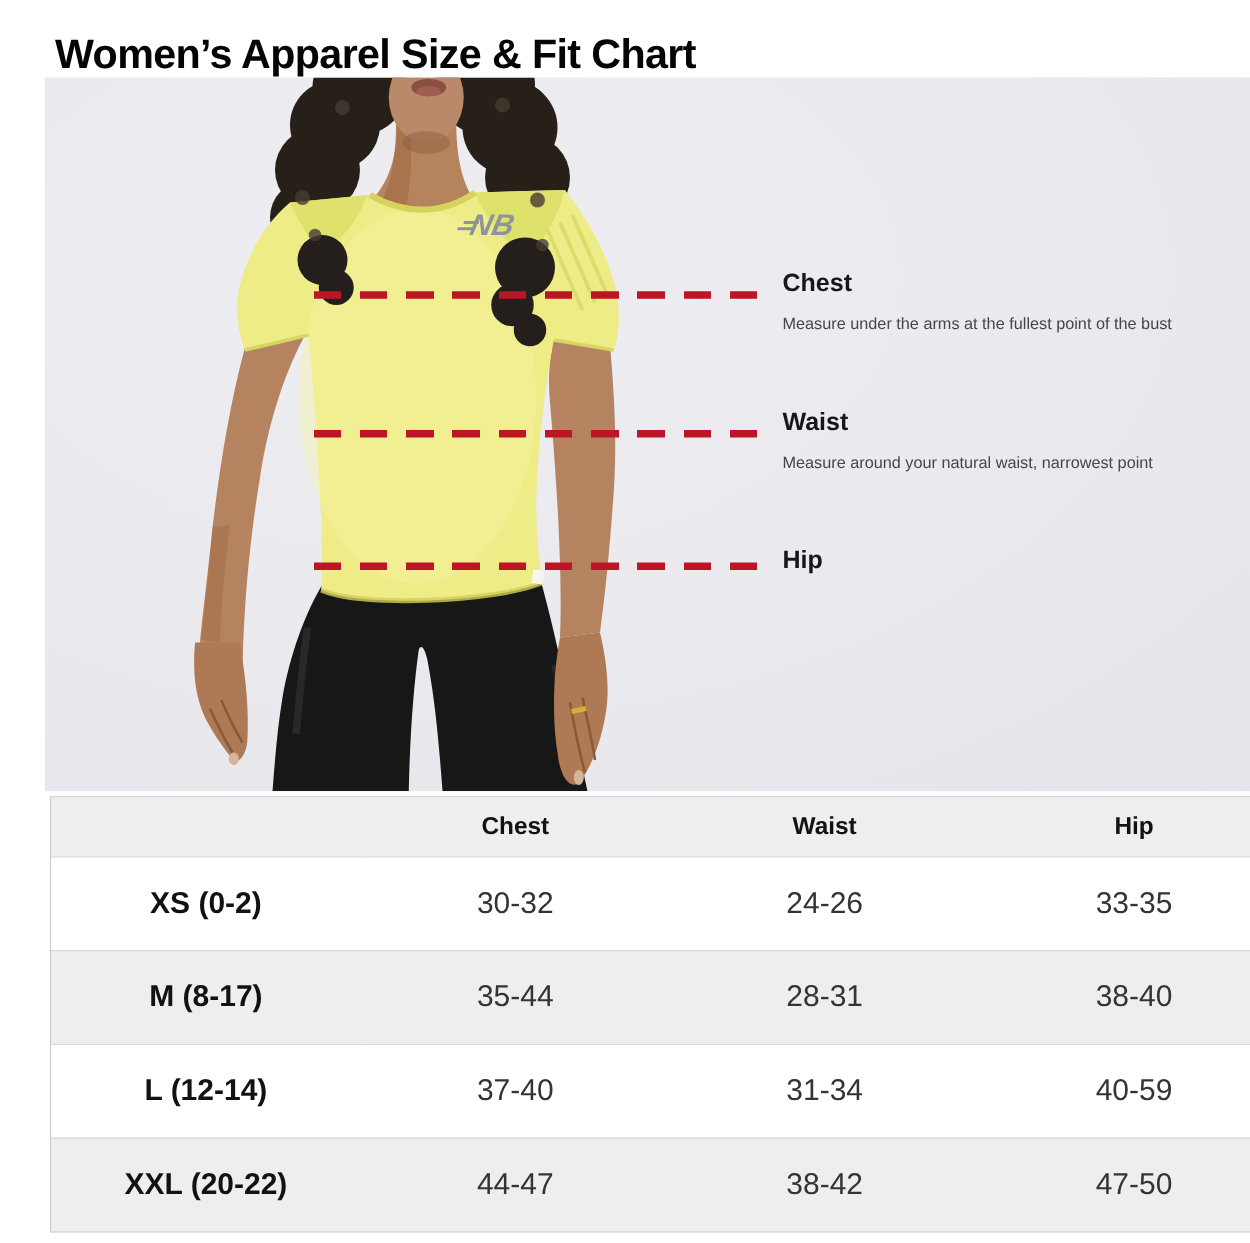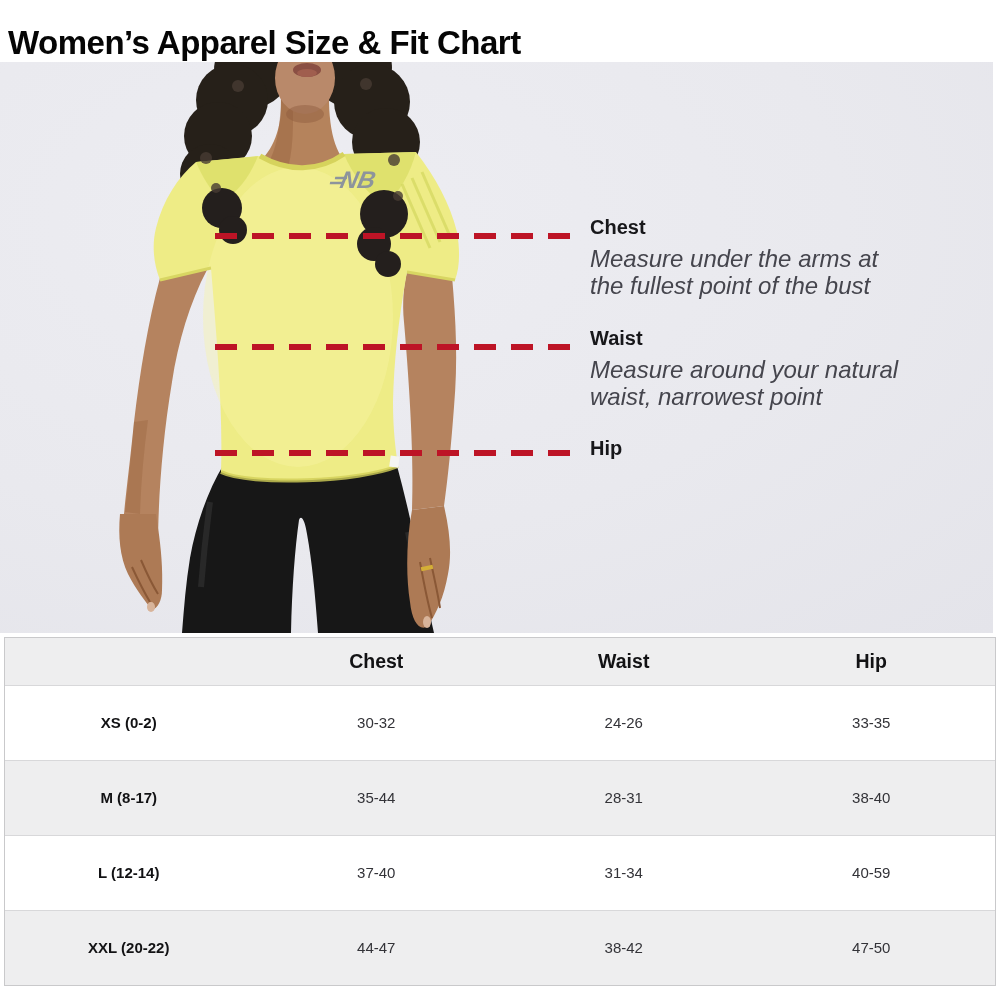--- a/index.html
+++ b/index.html
@@ -1,19 +1,19 @@
 <!DOCTYPE html>
 <html style="--dash-red: #bd1426; --photo-bg: #e9e9ee; --shirt-yellow: #eeec86; --leggings-black: #171717; --skin-tone: #b5835f; --table-stripe: #eeeeef; --table-border: #c9c9cb; --heading-text: #17171a; --body-text: #45454d;"><head>
 <meta charset="utf-8">
 <title>Women’s Apparel Size &amp; Fit Chart</title>
 <style>
   html,body{margin:0;padding:0;background:#ffffff;}
   body{width:1000px;height:994px;position:relative;overflow:hidden;
        font-family:"Liberation Sans","DejaVu Sans",sans-serif;}
-  .stage{position:absolute;inset:0;}
+  .stage{position:absolute;inset:0;margin-left:36px;}
 
   
   .page-title{position:absolute;top:2px;left:8px;font-size:33px;font-weight:700;
               letter-spacing:-0.5px;color:#050505;}
 
   
   .photo{position:absolute;top:62px;left:0;width:993px;height:571px;overflow:hidden;
          background:radial-gradient(ellipse at 32% 28%, #ededf2 0%, var(--photo-bg,#e9e9ee) 55%, #e4e4ea 100%);}
   .figure-svg{position:absolute;top:0;left:0;width:560px;height:571px;display:block;}
 
@@ -23,32 +23,32 @@
   .dash.chest{top:171px;}
   .dash.waist{top:282px;}
   .dash.hip{top:388px;}
 
   
   .note{position:absolute;left:590px;width:322px;}
   .note.chest{top:154px;}
   .note.waist{top:265px;}
   .note.hip{top:375px;}
   .note h3{margin:0 0 6px 0;font-size:20px;font-weight:700;color:var(--heading-text,#17171a);}
-  .note p{margin:0;font-size:24px;line-height:27px;color:var(--body-text,#45454d);font-style:italic;}
+  .note p{margin:0;font-size:13px;line-height:27px;color:var(--body-text,#45454d);}
 
   
   .size-table-wrap{position:absolute;top:637px;left:4px;width:992px;height:349px;
                    border:1px solid var(--table-border,#c9c9cb);box-sizing:border-box;background:#fff;}
   table.size-table{width:100%;height:100%;border-collapse:collapse;table-layout:fixed;}
   .size-table th,.size-table td{text-align:center;vertical-align:middle;padding:0;}
   .size-table thead tr{height:47px;background:var(--table-stripe,#eeeeef);}
   .size-table tbody tr{height:50px;border-top:1px solid #d8d8da;background:#ffffff;}
   .size-table tbody tr:nth-child(even){background:var(--table-stripe,#eeeeef);}
   .size-table th{font-size:19.5px;font-weight:700;color:#121214;}
-  .size-table td{font-size:15px;color:#333338;}
+  .size-table td{font-size:24px;color:#333338;}
   .size-table td.size-cell{font-weight:700;color:#121214;}
 </style>
 </head>
 <body>
 
 <div class="stage">
 
   <h1 class="page-title">Women’s Apparel Size &amp; Fit Chart</h1>
 
   <div class="photo">

